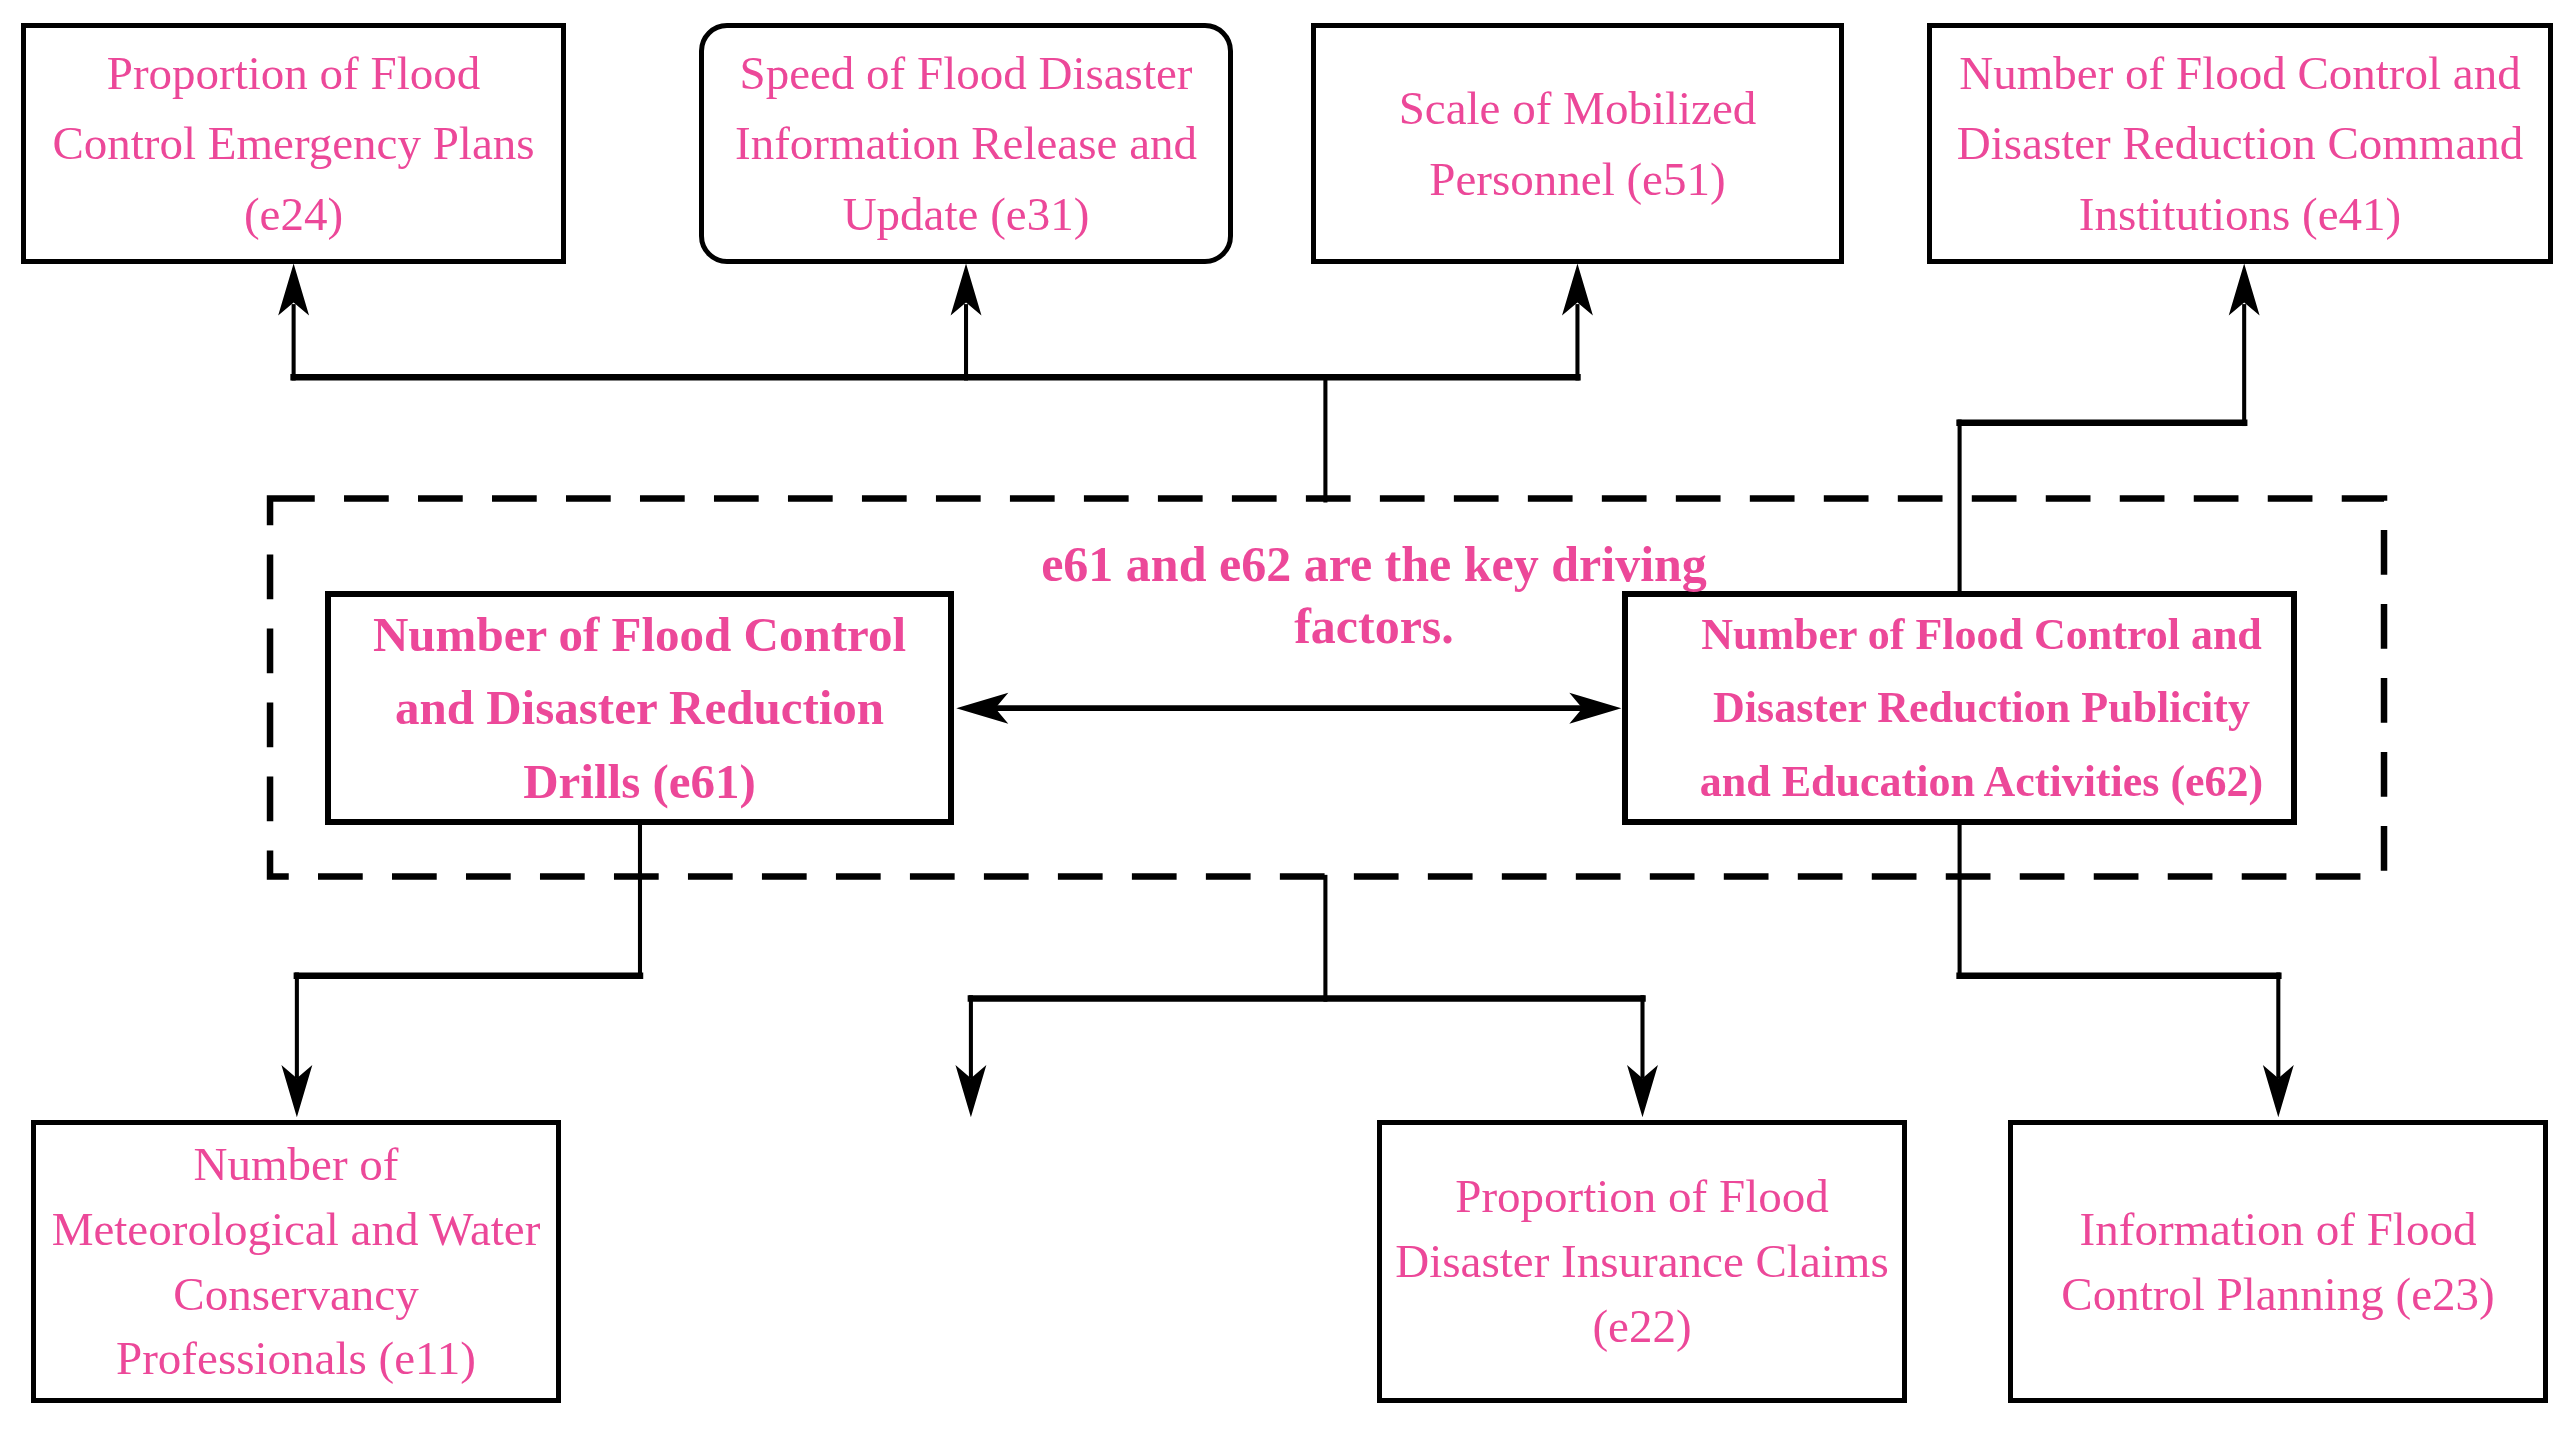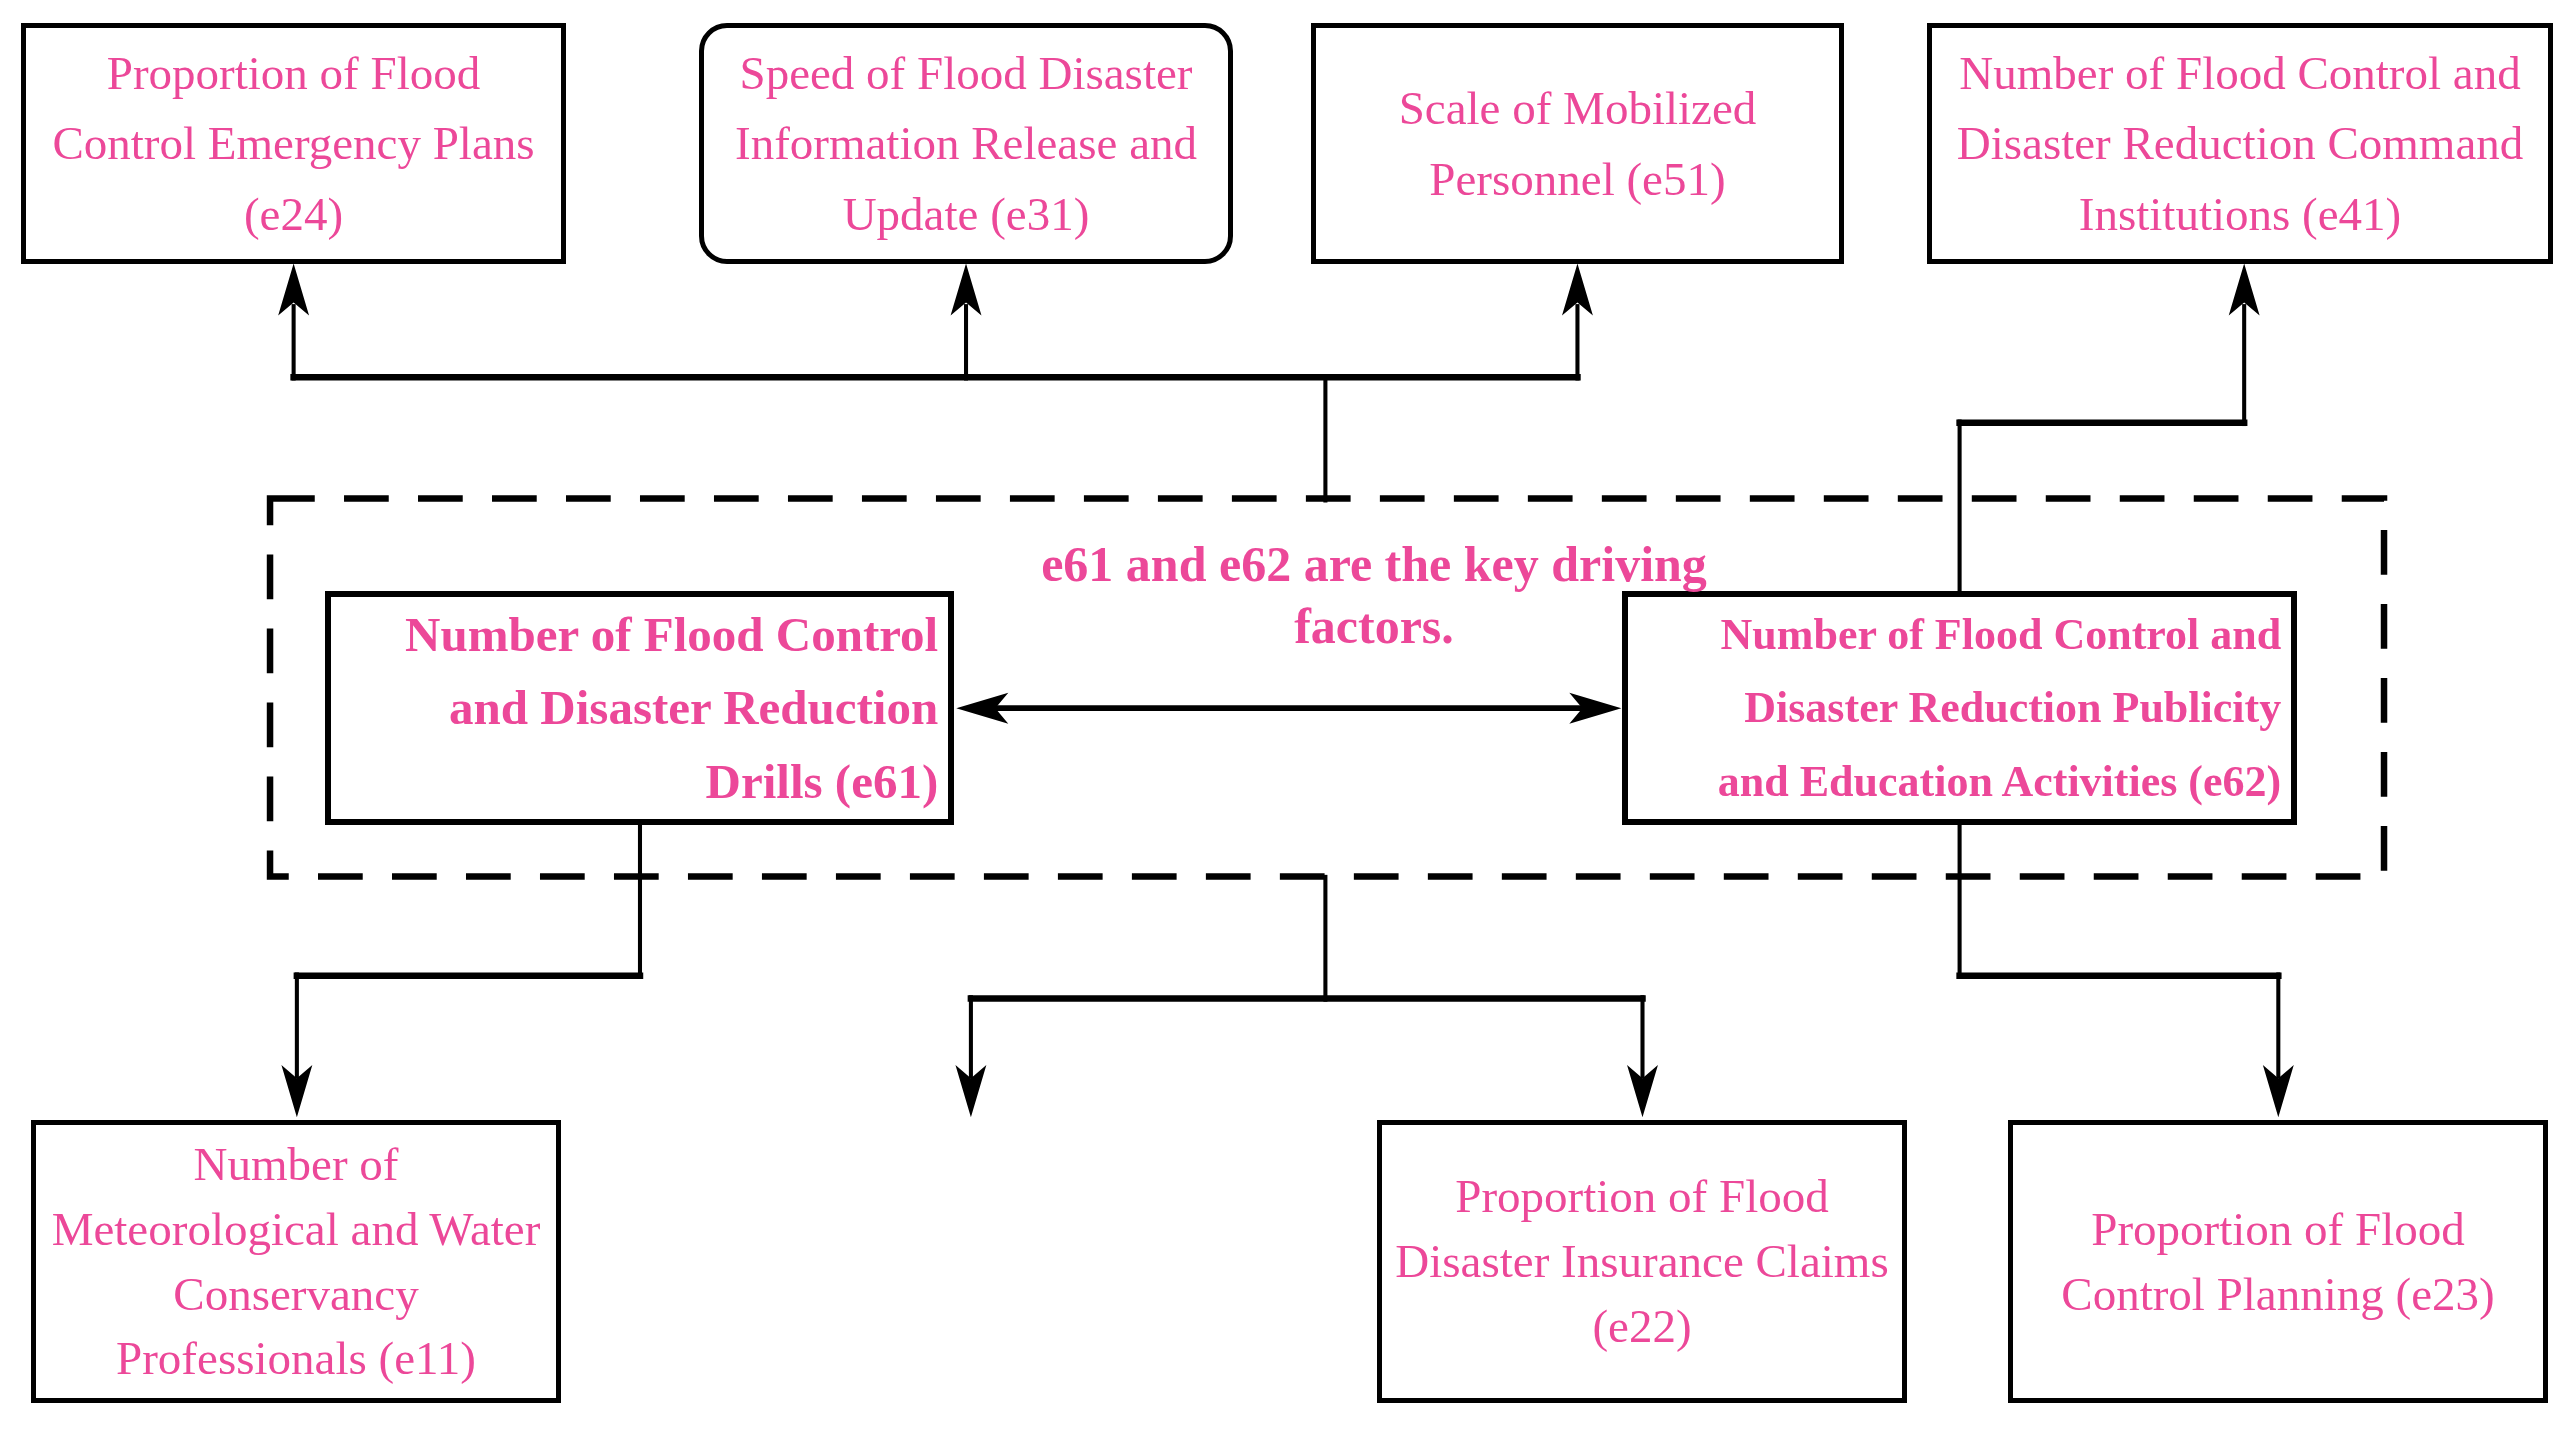--- a/index.html
+++ b/index.html
@@ -46,21 +46,20 @@
   }
   .box-bottom .label {
     font-size: 47px;
     line-height: 1.38;
   }
   .box-key {
     border-width: 6.5px;
   }
   .box-key .label {
     font-weight: bold;
-    text-align: right;
   }
   #box-e61 .label {
     font-size: 49px;
     line-height: 1.5;
   }
   #box-e62 .label {
     font-size: 44px;
     line-height: 1.66;
     margin-left: 44px;
   }
@@ -168,17 +167,17 @@
     <div class="label">Number of Flood Control and Disaster Reduction Publicity and Education Activities (e62)</div>
   </div>
 
   <div class="box box-plain box-bottom" id="box-e11">
     <div class="label">Number of Meteorological and Water Conservancy Professionals (e11)</div>
   </div>
   <div class="box box-plain box-bottom" id="box-e22">
     <div class="label">Proportion of Flood Disaster Insurance Claims (e22)</div>
   </div>
   <div class="box box-plain box-bottom" id="box-e23">
-    <div class="label">Proportion of Flood Control Planning (e23)</div>
+    <div class="label">Information of Flood Control Planning (e23)</div>
   </div>
 
 </div>
 
 
 </body></html>

